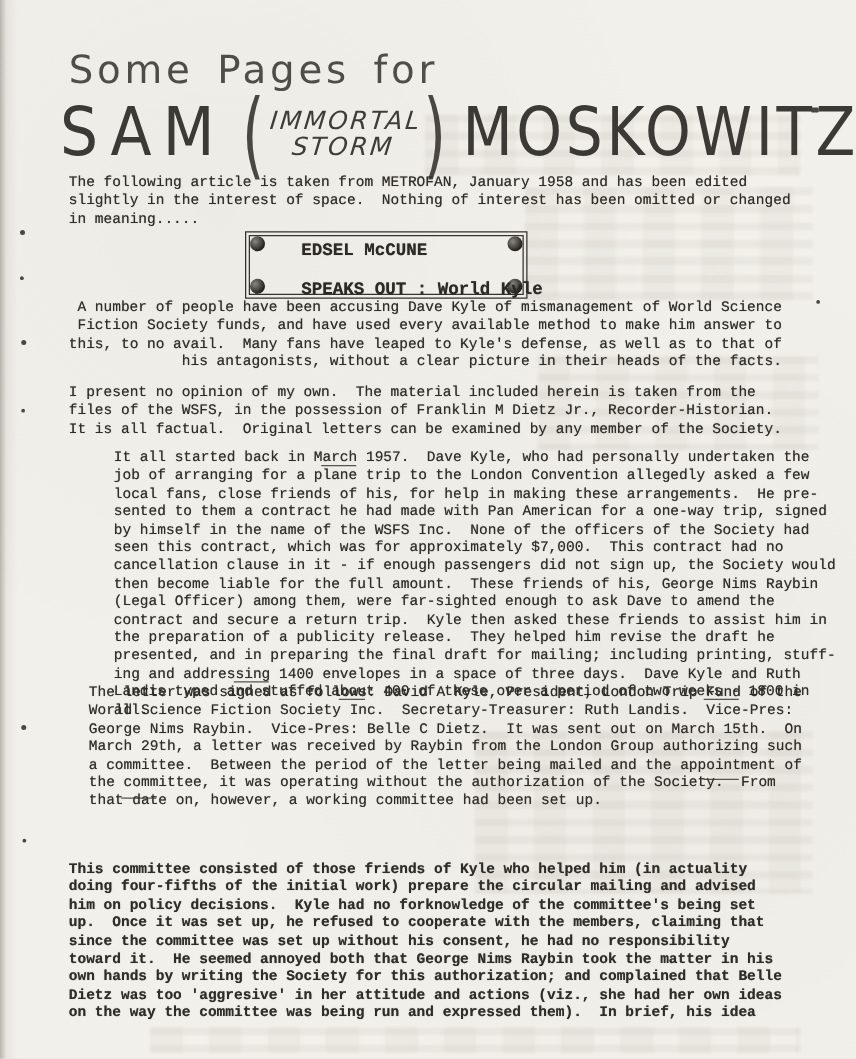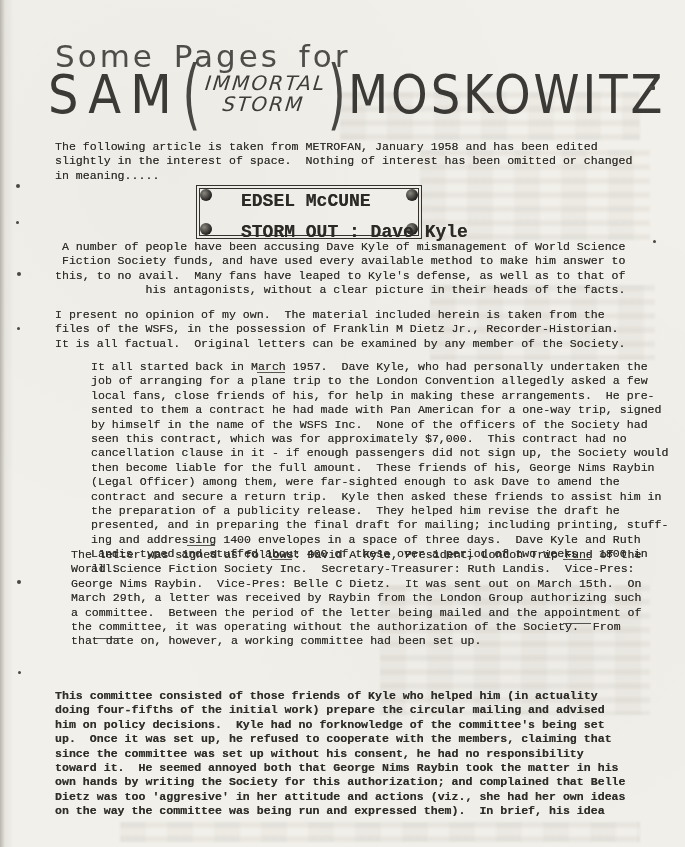--- a/index.html
+++ b/index.html
@@ -15,22 +15,23 @@
   }
   
   .script-title{
     position:absolute; left:55px; top:22px;
     font-family:"DejaVu Sans",sans-serif;
     font-size:31px; letter-spacing:3px; word-spacing:6px;
     color:#3a3835; opacity:.88;margin-top:16px;
   }
   .main-title{
     position:absolute; left:48px; top:58px; width:596px; height:72px;
-    display:flex; align-items:center; justify-content:space-between;
+    display:flex; align-items:flex-end; justify-content:space-between;
     color:#2d2b27;
+    gap:11px;
   }
   .big-word{
     font-family:"DejaVu Sans",sans-serif;
     font-size:48px; line-height:1; letter-spacing:9px;
     transform:scaleY(1.12); white-space:nowrap; opacity:.92;
   }
   .big-word.right{letter-spacing:3px; transform:scaleY(1.12) scaleX(.97); transform-origin:left center;}
   .paren-group{display:flex; align-items:center; margin:0 2px;}
   .paren{
     font-family:"DejaVu Sans",sans-serif; font-size:46px; line-height:1;
@@ -58,21 +59,21 @@
     position:absolute; inset:2px; border:1px solid #34322d;
   }
   .rivet{
     position:absolute; width:12px; height:12px; border-radius:50%;
     background:radial-gradient(circle at 35% 35%, #8a877f, #1f1e1b 72%);
   }
   .rivet.tl{left:3px; top:3px;} .rivet.tr{right:3px; top:3px;}
   .rivet.bl{left:3px; bottom:3px;} .rivet.br{right:3px; bottom:3px;}
   .box-text{
     position:absolute; left:44px; top:8px;
-    font-size:18px; line-height:15.5px; white-space:pre;
+    font-size:14px; line-height:15.5px; white-space:pre;
     font-weight:bold; color:#2c2a26; text-shadow:0 0 0.6px rgba(44,42,38,0.7);
   }
   
   .bleed{
     position:absolute; opacity:.55; filter:blur(1.1px); pointer-events:none;
     background:
       repeating-linear-gradient(180deg, rgba(118,114,104,0.13) 0 6px, transparent 6px 14px),
       repeating-linear-gradient(90deg, rgba(118,114,104,0.09) 0 26px, transparent 26px 47px);
   }
   .speck{position:absolute; border-radius:50%; background:#4a4741;}
@@ -106,21 +107,21 @@
 slightly in the interest of space.  Nothing of interest has been omitted or changed
 in meaning.....</div>
 
   <div class="speaks-box">
     <div class="inner"></div>
     <div class="rivet tl"></div>
     <div class="rivet tr"></div>
     <div class="rivet bl"></div>
     <div class="rivet br"></div>
     <div class="box-text"><span>EDSEL McCUNE</span><br>
-<span>STORM OUT : Dave Kyle</span></div>
+<span>SPEAKS OUT : World Kyle</span></div>
   </div>
 
   <div class="tw" style="top:240px;text-align:right;">A number of people have been accusing Dave Kyle of mismanagement of World Science
 Fiction Society funds, and have used every available method to make him answer to
 this, to no avail.  Many fans have leaped to Kyle's defense, as well as to that of
 his antagonists, without a clear picture in their heads of the facts.</div>
   <div class="tw" style="top:308px;">I present no opinion of my own.  The material included herein is taken from the
 files of the WSFS, in the possession of Franklin M Dietz Jr., Recorder-Historian.
 It is all factual.  Original letters can be examined by any member of the Society.</div>
 

